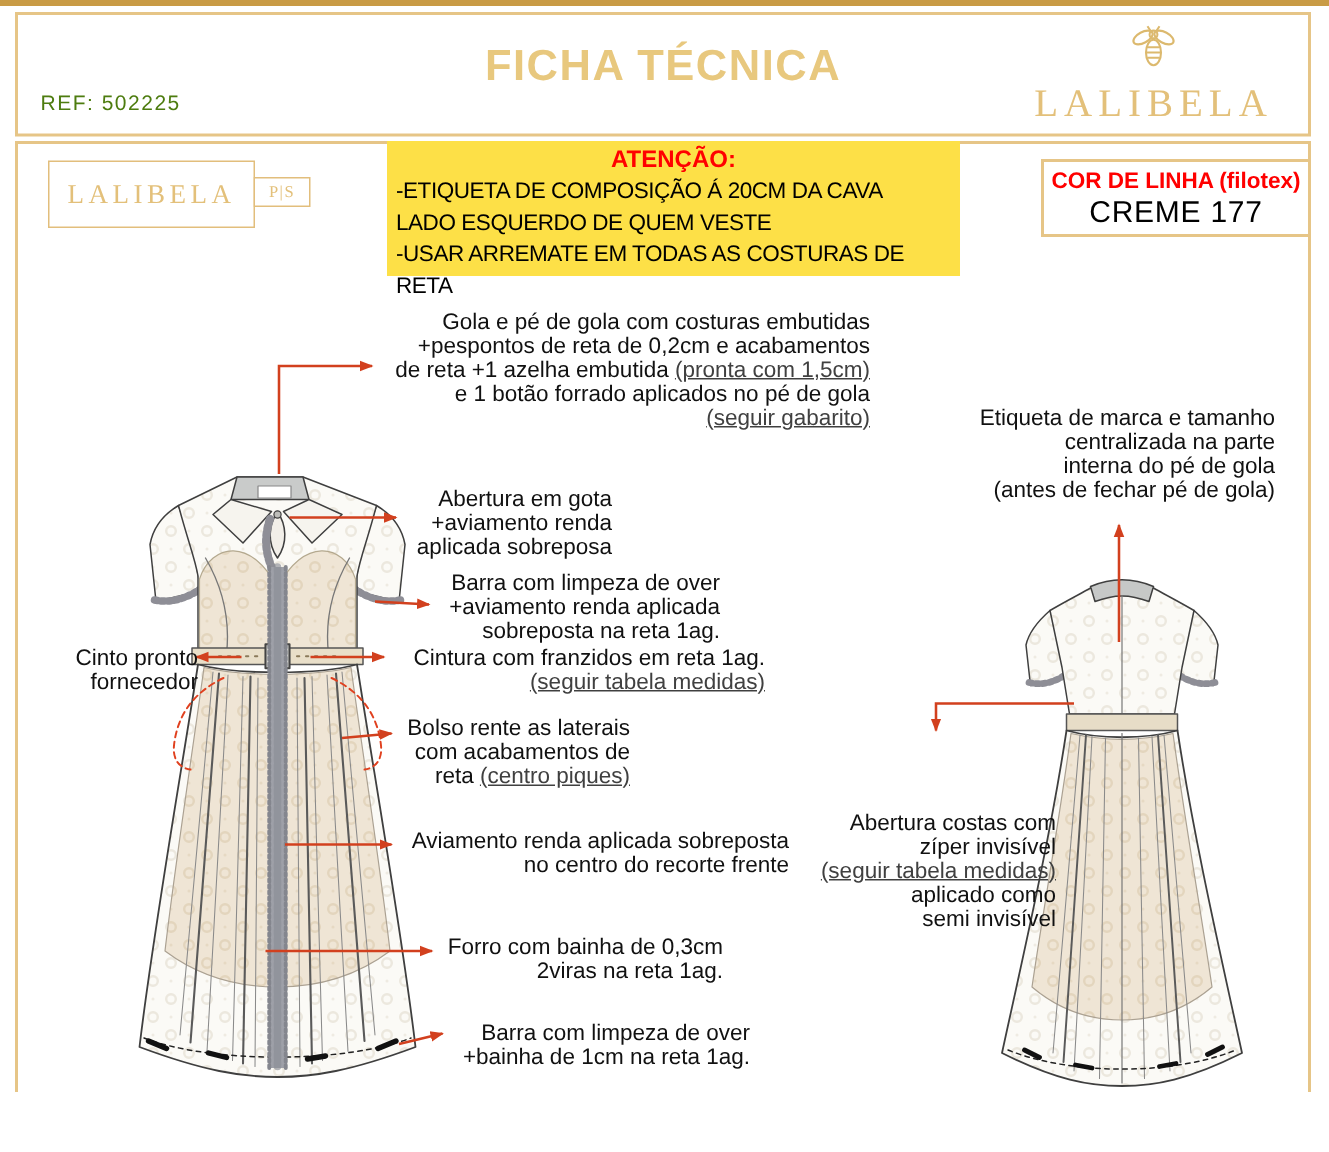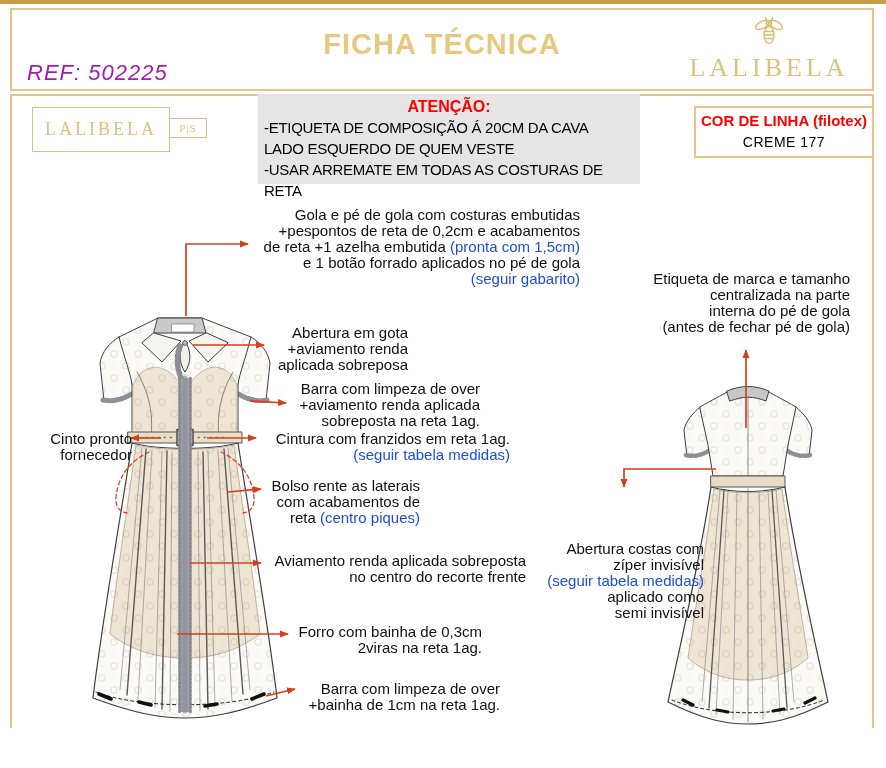--- a/index.html
+++ b/index.html
@@ -8,51 +8,51 @@
 
   
   .top-strip  { position:absolute; left:0; top:0; width:886px; height:4px; background:#C99B45; z-index:2; }
   .header-box { position:absolute; left:10px; top:8px; width:864px; height:83px;
                 border:2px solid #E6C587; box-sizing:border-box; z-index:2; }
   .main-box   { position:absolute; left:10px; top:94px; width:864px; height:658px;
                 border:2px solid #E6C587; box-sizing:border-box; z-index:1; }
 
   .title { position:absolute; left:0; right:0; top:18px; text-align:center;
            font-size:29px; font-weight:bold; letter-spacing:1px; color:#E8C87E; }
-  .ref   { position:absolute; left:15px; top:50px; font-size:22px; color:#a21caf; letter-spacing:1px;font-style:italic; }
+  .ref   { position:absolute; left:15px; top:50px; font-size:14px; color:#4d7c0f; letter-spacing:1px; }
 
   .logo      { position:absolute; right:14px; top:4px; width:178px; text-align:center; }
   .logo-text { font-family:"Liberation Serif", serif; font-size:26px; letter-spacing:4px;
                color:#E3C07A; margin-top:1px; }
 
   .brand-small { position:absolute; left:32px; top:107px; width:138px; height:45px;
                  border:1.5px solid #E2BE7C; box-sizing:border-box; z-index:2;
                  display:flex; align-items:center; justify-content:center;
                  font-family:"Liberation Serif", serif; font-size:18px; letter-spacing:3px; color:#E3C07A; background:#fff;}
   .size-box    { position:absolute; left:169px; top:118px; width:38px; height:20px;
                  border:1.5px solid #E2BE7C; box-sizing:border-box; z-index:2;
                  display:flex; align-items:center; justify-content:center;
                  font-family:"Liberation Serif", serif; font-size:11px; letter-spacing:1px; color:#E3C07A; background:#fff;}
 
   
   .attention { position:absolute; left:258px; top:94px; width:382px; height:90px;
-               background:#e5e5e5; z-index:2; padding:3px 6px; box-sizing:border-box; }
+               background:#fde047; z-index:2; padding:3px 6px; box-sizing:border-box; }
   .att-title { text-align:center; font-size:16px; font-weight:bold; color:#FF0000; line-height:20px; }
   .att-line  { font-size:15px; color:#000; line-height:21px; letter-spacing:-0.3px; }
 
   .thread { position:absolute; left:694px; top:106px; width:180px; height:52px;
             border:2px solid #E6C587; box-sizing:border-box; background:#fff; z-index:2;
             text-align:center; padding-top:4px; }
   .thread-label { font-size:15px; font-weight:bold; color:#FF0000; line-height:18px; }
-  .thread-value { font-size:14px; color:#000; letter-spacing:0.5px; line-height:24px; }
+  .thread-value { font-size:20px; color:#000; letter-spacing:0.5px; line-height:24px; }
 
   
   .drawing { position:absolute; left:0; top:0; z-index:1; }
   .ann  { position:absolute; z-index:3; font-size:15px; line-height:16px; color:#111; text-align:right; }
-  .red  { color:#1d4ed8; }
+  .red  { color:#404040;text-decoration:underline; }
 </style>
 </head>
 <body>
 
 <div class="page">
 
   <div class="top-strip"></div>
 
   <div class="header-box">
     <div class="title">FICHA TÉCNICA</div>

